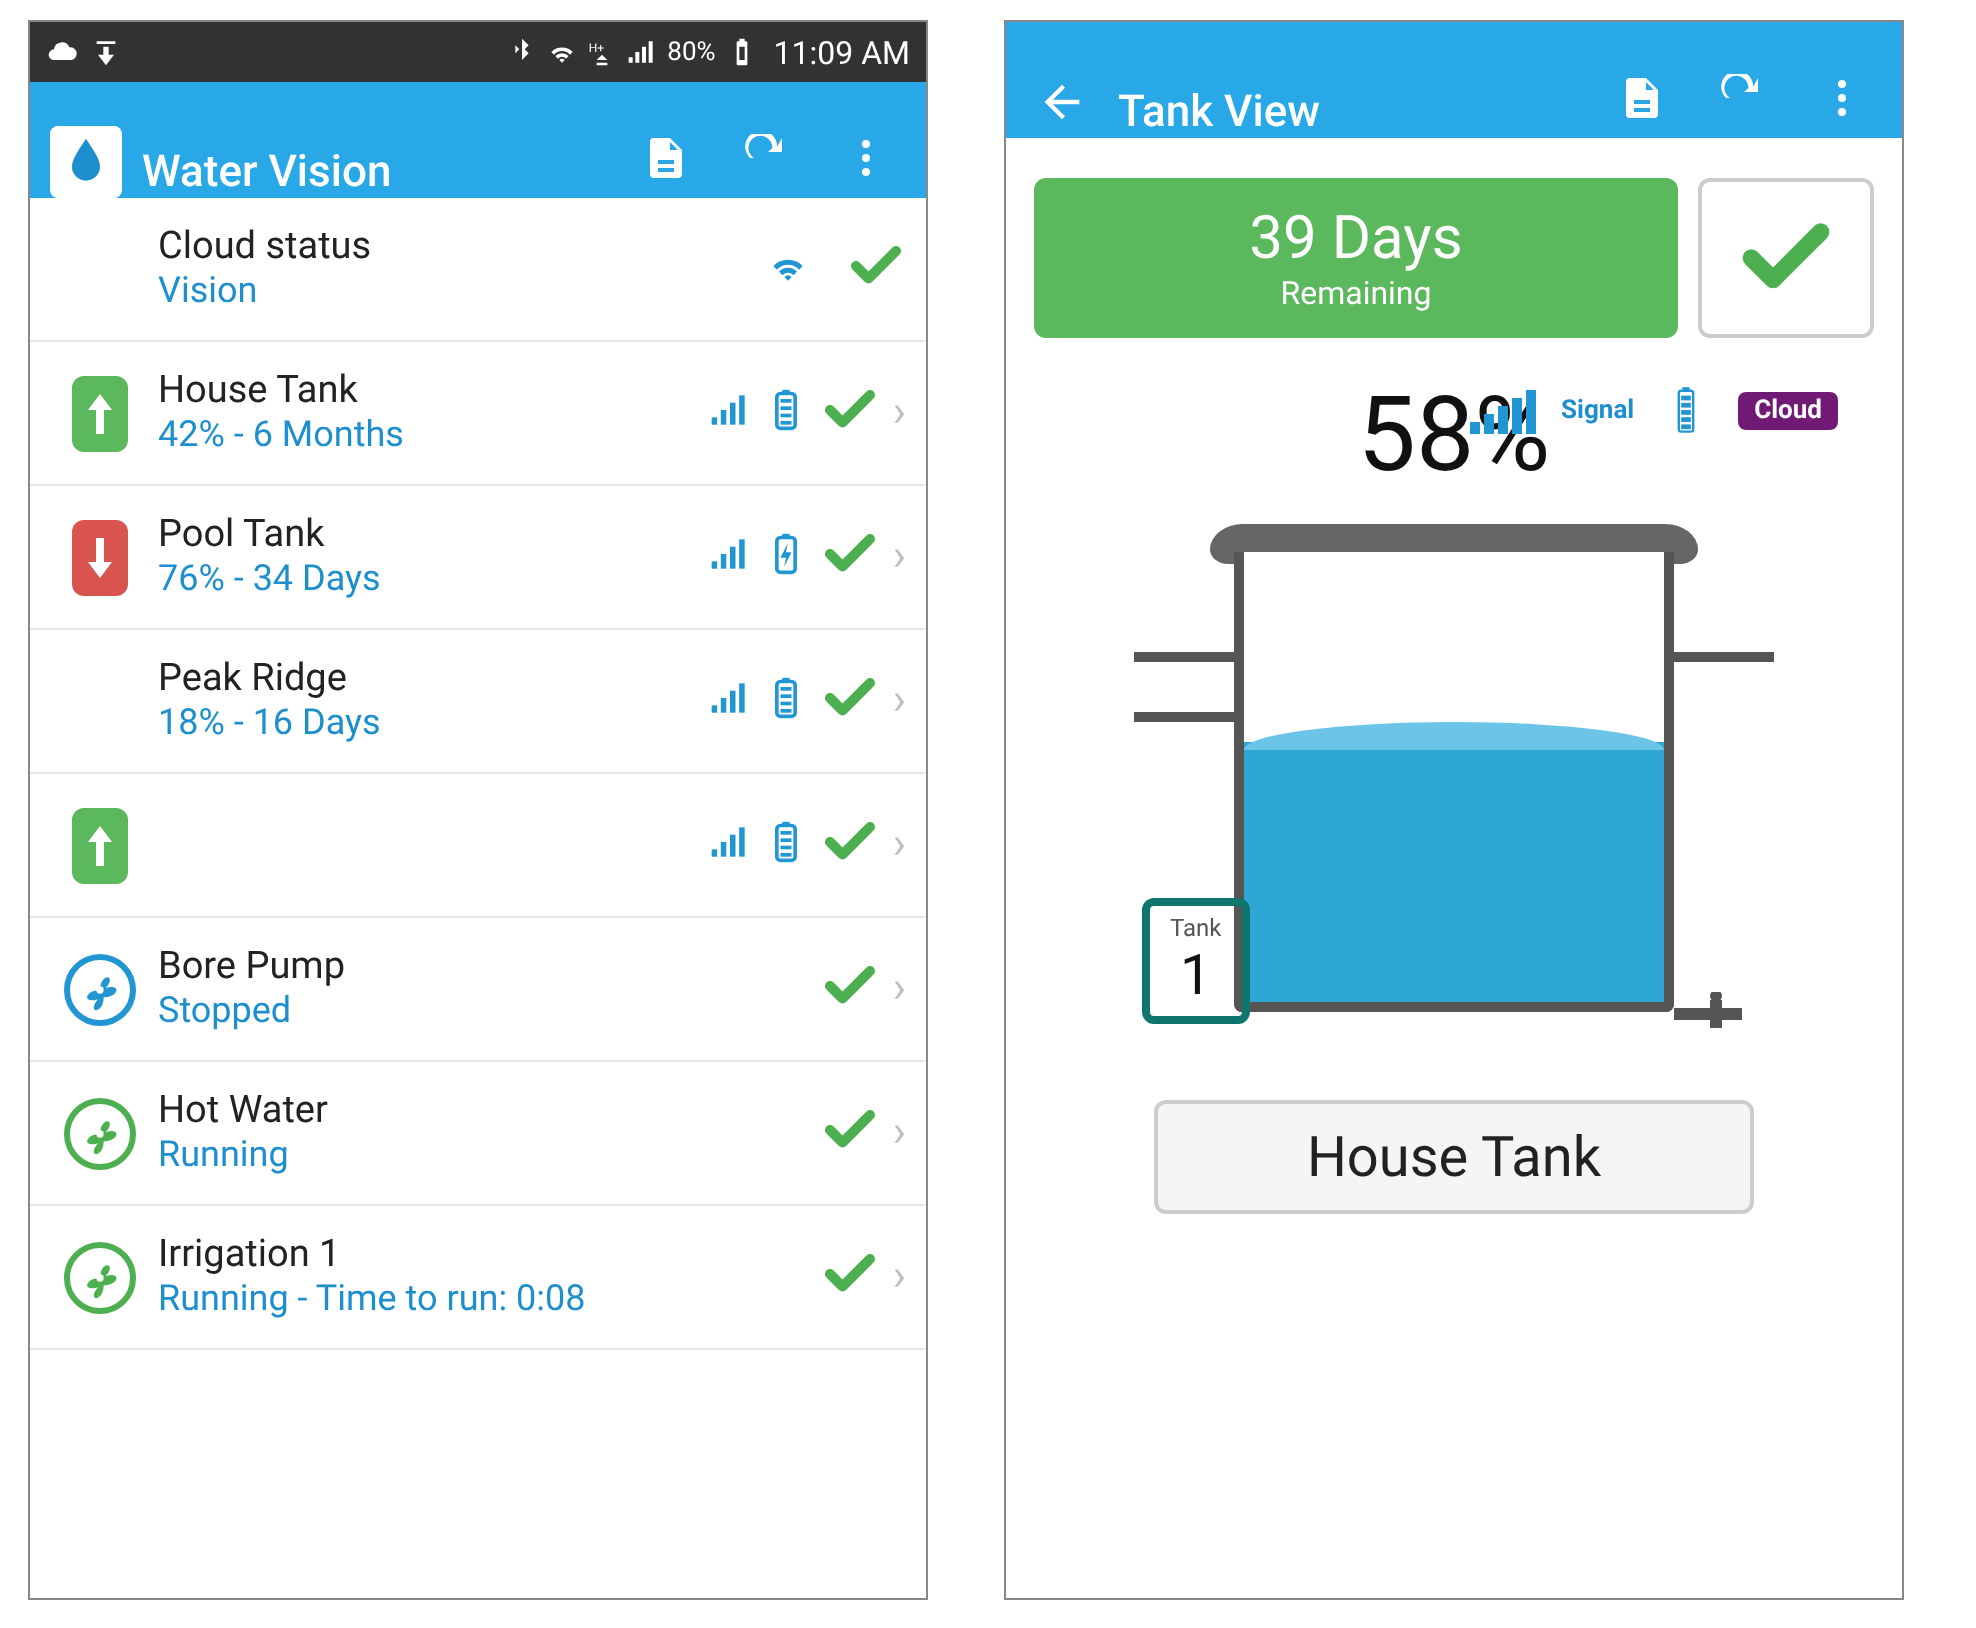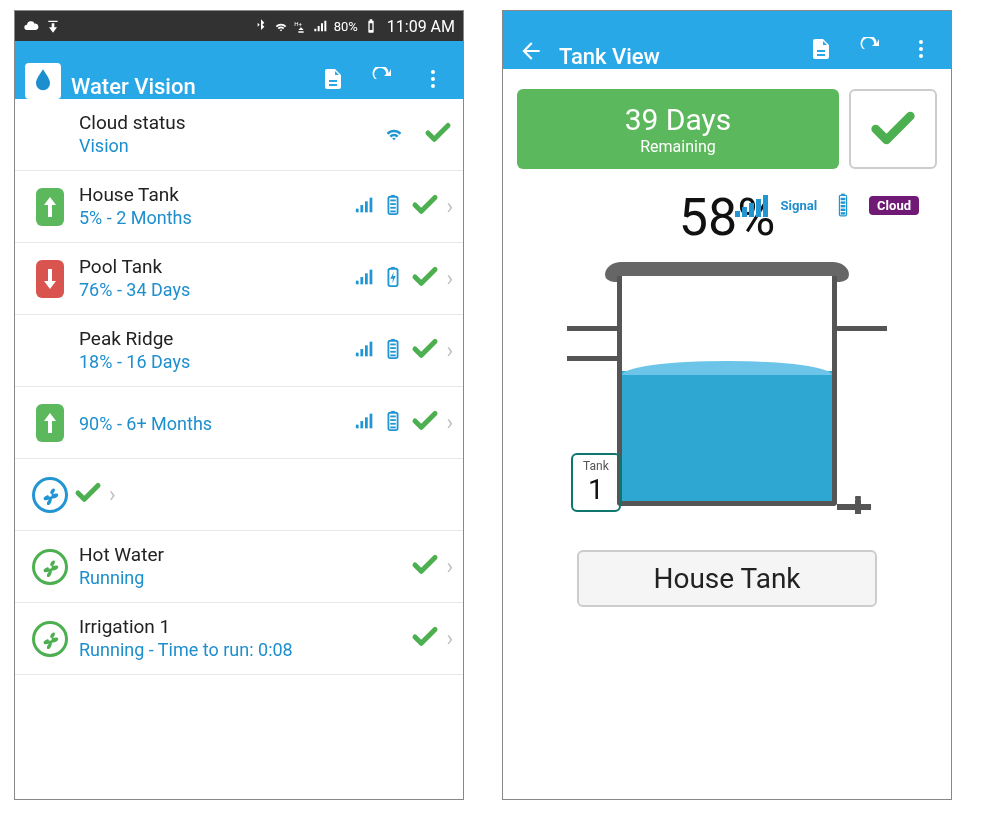--- a/index.html
+++ b/index.html
@@ -149,21 +149,21 @@
 .pipe-right { position:absolute; right:0; top:70px; width:50px; height:5px; background:#555; }
 .tap { position:absolute; right:14px; bottom:18px; width:36px; height:22px; }
 .tap svg { fill:#555; }
 .red-arrows { position:absolute; top:28px; display:flex; gap:4px; }
 .red-arrows.left { left:78px; }
 .red-arrows.right { left:178px; }
 .red-arrows svg { width:14px; height:28px; fill:#d43a2f; }
 
 .tank-num {
   position:absolute; left:4px; bottom:24px;
-  border:2px solid #0f766e; border-radius:6px; padding:4px 10px;
+  border:4px solid #0f766e; border-radius:6px; padding:4px 10px;
   text-align:center;
 }
 .tank-num .tl { font-size:12px; color:#555; }
 .tank-num .tn { font-size:28px; color:#111; }
 
 .tank-name {
   margin:14px auto 0; width:300px;
   border:2px solid #ccc; border-radius:6px; background:#f5f5f5;
   text-align:center; padding:10px; font-size:28px; color:#222;
 }
@@ -264,21 +264,21 @@
         <div class="list-item">
           <div class="item-icon">
             <div class="arrow-box green">
               <svg viewBox="0 0 16 24">
                 <path d="M8 2l6 8H10v12H6V10H2l6-8z"></path>
               </svg>
             </div>
           </div>
           <div class="item-text">
             <div class="item-title">House Tank</div>
-            <div class="item-sub">5% - 2 Months</div>
+            <div class="item-sub">42% - 6 Months</div>
           </div>
           <div class="item-right">
             <span class="sig-batt"><svg viewBox="0 0 24 24">
                 <rect x="2" y="16" width="3" height="4"></rect>
                 <rect x="7" y="12" width="3" height="8"></rect>
                 <rect x="12" y="8" width="3" height="12"></rect>
                 <rect x="17" y="4" width="3" height="16"></rect>
               </svg></span>
             <span class="sig-batt"><svg viewBox="0 0 24 24">
                 <rect x="7" y="3" width="10" height="19" rx="2" fill="none" stroke="#2196d3" stroke-width="2"></rect>
@@ -353,21 +353,20 @@
         </div>
         <div class="list-item">
           <div class="item-icon">
             <div class="arrow-box green">
               <svg viewBox="0 0 16 24">
                 <path d="M8 2l6 8H10v12H6V10H2l6-8z"></path>
               </svg>
             </div>
           </div>
           <div class="item-text">
-            <div class="item-sub">90% - 6+ Months</div>
           </div>
           <div class="item-right">
             <span class="sig-batt"><svg viewBox="0 0 24 24">
                 <rect x="2" y="16" width="3" height="4"></rect>
                 <rect x="7" y="12" width="3" height="8"></rect>
                 <rect x="12" y="8" width="3" height="12"></rect>
                 <rect x="17" y="4" width="3" height="16"></rect>
               </svg></span>
             <span class="sig-batt"><svg viewBox="0 0 24 24">
                 <rect x="7" y="3" width="10" height="19" rx="2" fill="none" stroke="#2196d3" stroke-width="2"></rect>
@@ -387,20 +386,24 @@
           <div class="item-icon">
             <div class="fan-circle blue">
               <svg viewBox="0 0 24 24">
                 <g fill="#2196d3">
                   <path d="M12 12c0-4 2-7 4-7s2 3-1 6c3-1 6-1 6 1s-3 4-7 4c0 4-2 7-4 7s-2-3 1-6c-3 1-6 1-6-1s3-4 7-4z"></path>
                   <circle cx="12" cy="12" r="2" fill="#fff"></circle>
                 </g>
               </svg>
             </div>
           </div>
+          <div class="item-text">
+            <div class="item-title">Bore Pump</div>
+            <div class="item-sub">Stopped</div>
+          </div>
           <div class="item-right">
             <span class="check"><svg viewBox="0 0 24 24">
                 <path d="M4 12l5 5L20 6" fill="none" stroke="#4caf50" stroke-width="4" stroke-linecap="round" stroke-linejoin="round"></path>
               </svg></span>
             <span class="chevron">›</span>
           </div>
         </div>
         <div class="list-item">
           <div class="item-icon">
             <div class="fan-circle green">

